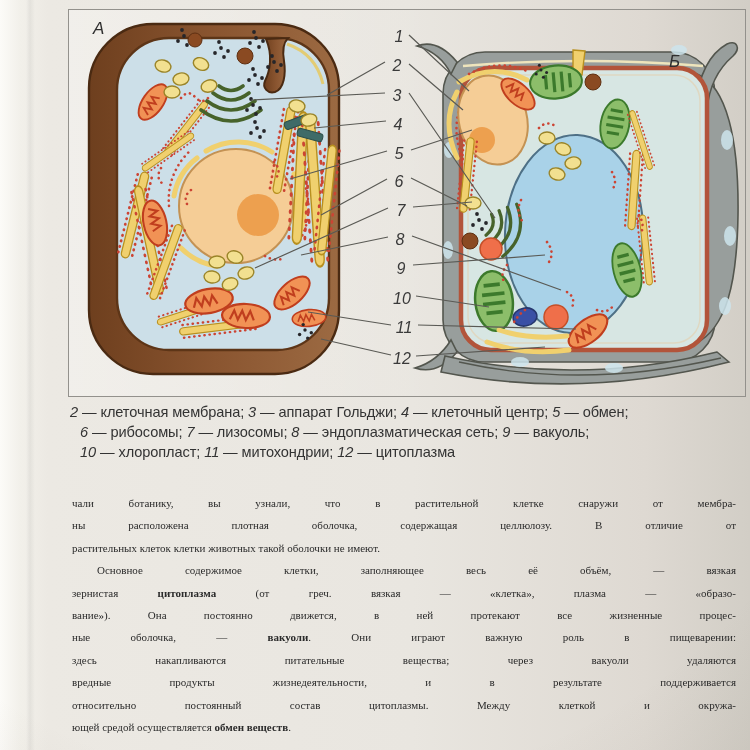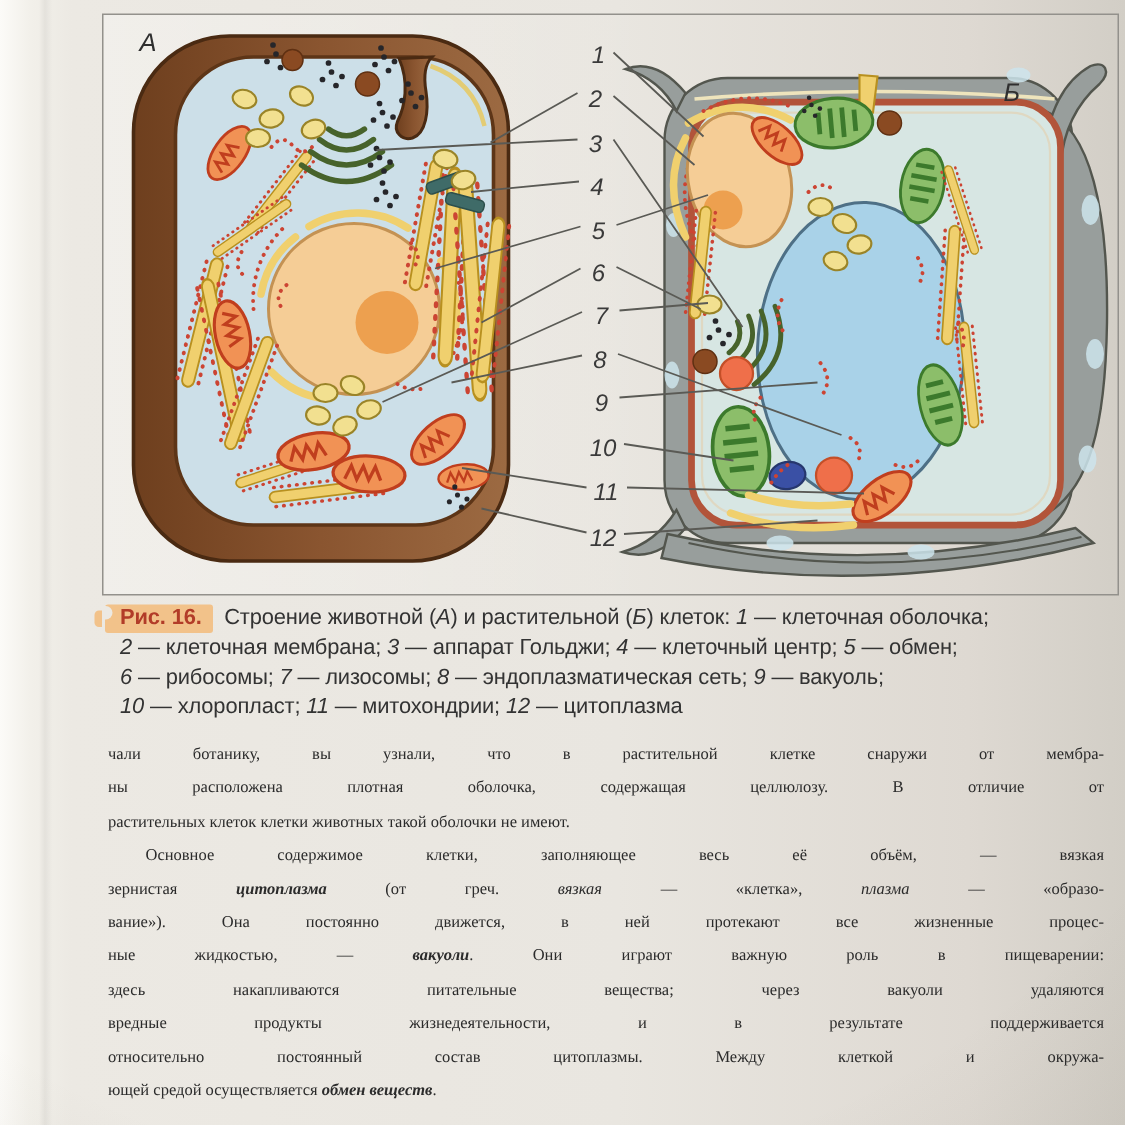--- a/index.html
+++ b/index.html
@@ -40,21 +40,21 @@
     background:#ece9e3;border-radius:0 6px 6px 0;}
   .cap-tag::after{content:"";position:absolute;left:-7px;top:4px;width:5px;height:11px;
     background:var(--caption-highlight);border-radius:3px 0 0 3px;}
 
   .body-text{position:absolute;left:72px;top:492px;width:664px;height:258px;overflow:hidden;
     font-family:"Liberation Serif",serif;font-size:11px;line-height:22.4px;color:var(--body-text);}
   .bline{height:22.4px;white-space:normal}
   .bline.just{text-align:justify;text-align-last:justify}
   .bline.ind{text-indent:25px}
   .bline .bd{font-weight:bold}
-  .bline .it{font-style:italic}
+  .bline .it{}
 
   
   .num{font:italic 16px "Liberation Sans",sans-serif;fill:var(--label-text);text-anchor:middle}
   .plabel{font:italic 17px "Liberation Sans",sans-serif;fill:#2f2f2f}
   .lead{stroke:var(--leader-line);stroke-width:1.2;fill:none}
   .a-cyto{fill:var(--cytoplasm-animal);stroke:var(--animal-wall-dark);stroke-width:2.4}
   .p-wall{fill:var(--plant-wall);stroke:#53564e;stroke-width:1.6}
   .wline{stroke:#53564e;stroke-width:1.4;fill:none}
   .p-cyto{fill:var(--cytoplasm-plant);stroke:var(--plant-membrane);stroke-width:4.5}
   .p-inner{fill:none;stroke:#dfd8c2;stroke-width:1.5}
@@ -294,32 +294,31 @@
         <text class="num" x="331" y="235">8</text>
         <text class="num" x="332" y="264">9</text>
         <text class="num" x="333" y="294">10</text>
         <text class="num" x="335" y="323">11</text>
         <text class="num" x="333" y="354">12</text>
       </g>
     </svg>
   </div>
 
   <div class="caption" id="caption-lines">
-      <div class="cap-line"><span class="cap-tag">Рис. 16.</span><span>Строение животной (</span><span class="it">А</span><span>) и растительной (</span><span class="it">Б</span><span>) клеток: </span><span class="it">1</span><span> — клеточная оболочка;</span></div>
       <div class="cap-line"><span class="it">2</span><span> — клеточная мембрана; </span><span class="it">3</span><span> — аппарат Гольджи; </span><span class="it">4</span><span> — клеточный центр; </span><span class="it">5</span><span> — обмен;</span></div>
       <div class="cap-line"><span class="it">6</span><span> — рибосомы; </span><span class="it">7</span><span> — лизосомы; </span><span class="it">8</span><span> — эндоплазматическая сеть; </span><span class="it">9</span><span> — вакуоль;</span></div>
       <div class="cap-line"><span class="it">10</span><span> — хлоропласт; </span><span class="it">11</span><span> — митохондрии; </span><span class="it">12</span><span> — цитоплазма</span></div>
     </div>
 
   <div class="body-text" id="body-lines">
       <div class="bline just"><span>чали ботанику, вы узнали, что в растительной клетке снаружи от мембра-</span></div>
       <div class="bline just"><span>ны расположена плотная оболочка, содержащая целлюлозу. В отличие от</span></div>
       <div class="bline"><span>растительных клеток клетки животных такой оболочки не имеют.</span></div>
       <div class="bline just ind"><span>Основное содержимое клетки, заполняющее весь её объём, — вязкая</span></div>
       <div class="bline just"><span>зернистая </span><span class="it bd">цитоплазма</span><span> (от греч. </span><span class="it">вязкая</span><span> — «клетка», </span><span class="it">плазма</span><span> — «образо-</span></div>
       <div class="bline just"><span>вание»). Она постоянно движется, в ней протекают все жизненные процес-</span></div>
-      <div class="bline just"><span>ные жидкостью, — </span><span class="it bd">вакуоли</span><span>. Они играют важную роль в пищеварении:</span></div>
+      <div class="bline just"><span>ные оболочка, — </span><span class="it bd">вакуоли</span><span>. Они играют важную роль в пищеварении:</span></div>
       <div class="bline just"><span>здесь накапливаются питательные вещества; через вакуоли удаляются</span></div>
       <div class="bline just"><span>вредные продукты жизнедеятельности, и в результате поддерживается</span></div>
       <div class="bline just"><span>относительно постоянный состав цитоплазмы. Между клеткой и окружа-</span></div>
       <div class="bline"><span>ющей средой осуществляется </span><span class="it bd">обмен веществ</span><span>.</span></div>
     </div>
 </div>
 
 </body></html>

